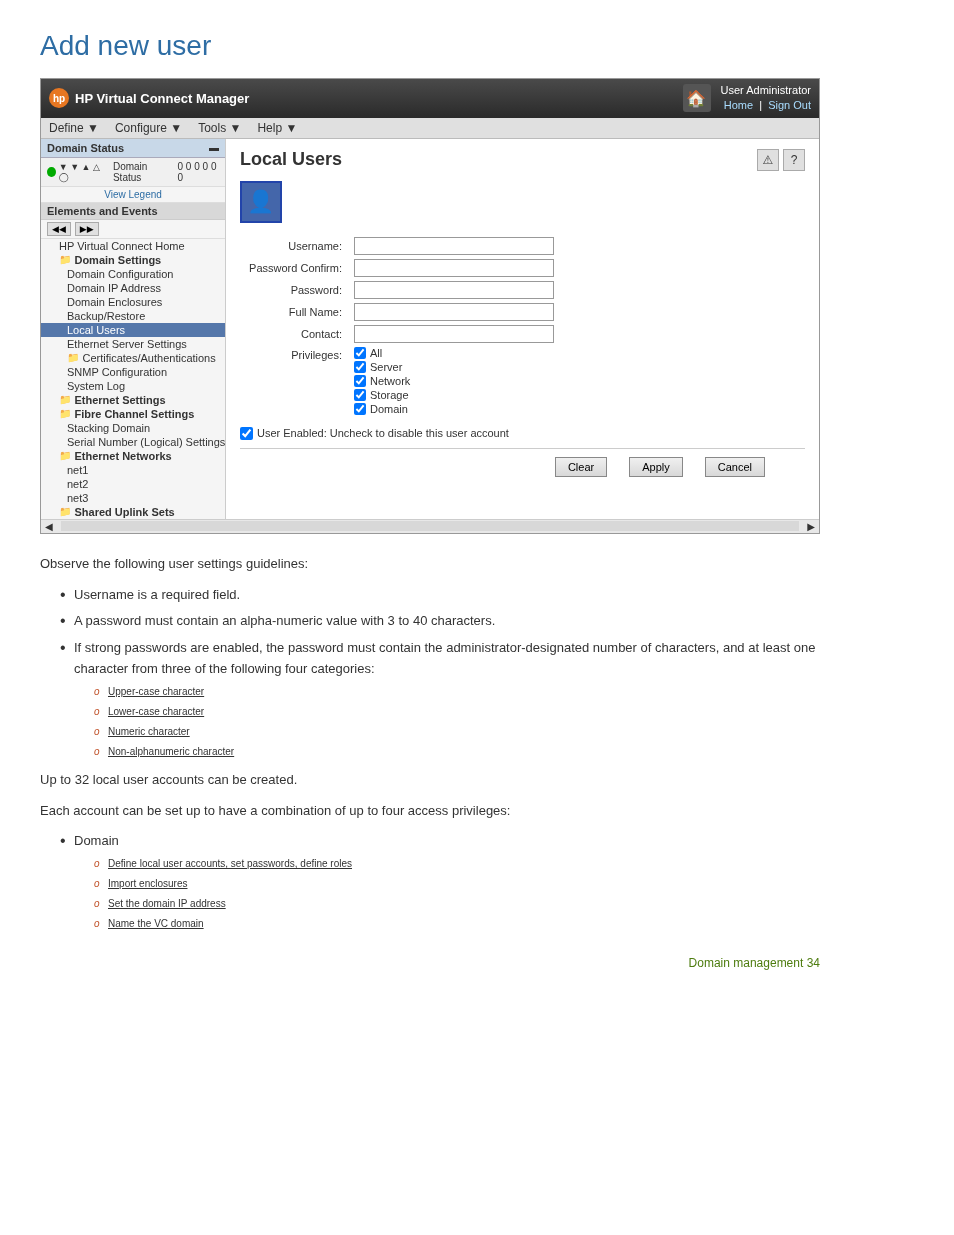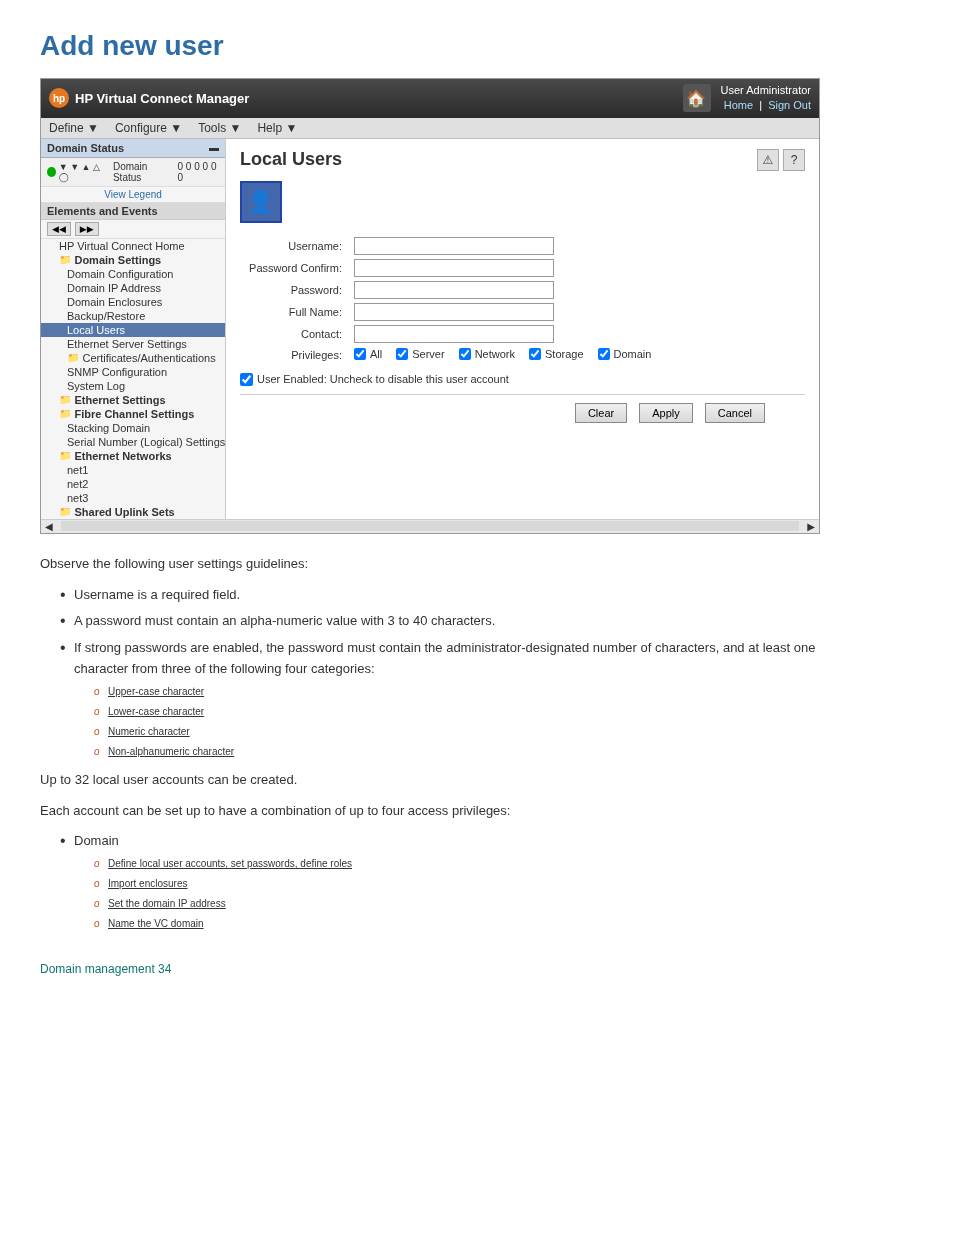--- a/index.html
+++ b/index.html
@@ -7,21 +7,21 @@
       font-family: Arial, Helvetica, sans-serif;
       font-size: 13px;
       background: #fff;
       color: #333;
       padding: 30px 40px;
     }
 
     
     .page-title {
       font-size: 28px;
-      font-weight: bold;
+      font-weight: normal;
       color: #2e6da4;
       margin-bottom: 16px;
     }
 
     
     .app-window {
       border: 1px solid #999;
       width: 100%;
       max-width: 780px;
       background: #fff;
@@ -262,22 +262,22 @@
     }
     .form-input {
       width: 200px;
       height: 18px;
       border: 1px solid #999;
       font-size: 11px;
       padding: 1px 3px;
     }
     .privileges-area {
       display: flex;
-      flex-direction: row;
-      gap: 14px;
+      flex-direction: column;
+      gap: 2px;
     }
     .checkbox-row {
       display: flex;
       align-items: center;
       gap: 4px;
       font-size: 11px;
     }
     .checkbox-row input[type="checkbox"] {
       width: 12px;
       height: 12px;
@@ -289,21 +289,21 @@
       align-items: center;
       gap: 4px;
     }
     .form-divider {
       border: none;
       border-top: 1px solid #ccc;
       margin: 8px 0;
     }
     .form-buttons {
       display: flex;
-      gap: 12px;
+      gap: 22px;
       justify-content: flex-end;
       padding-right: 40px;
     }
     .form-btn {
       padding: 3px 12px;
       font-size: 11px;
       border: 1px solid #888;
       cursor: pointer;
       background: linear-gradient(to bottom, #f0f0f0, #d8d8d8);
     }
@@ -361,23 +361,24 @@
       text-decoration: underline;
     }
     .sub-list li::before {
       content: 'o';
       position: absolute;
       left: 0;
       color: #c0522a;
       font-style: italic;
     }
     .page-footer {
-      margin-top: 30px;
+      margin-top: 24px;
       font-size: 12px;
-      color: #0f766e;
+      color: #4d7c0f;
+      text-align: right;
       max-width: 780px;
     }
   </style>
 </head>
 <body>
 
 <h1 class="page-title">Add new user</h1>
 
 <div class="app-window">
 

